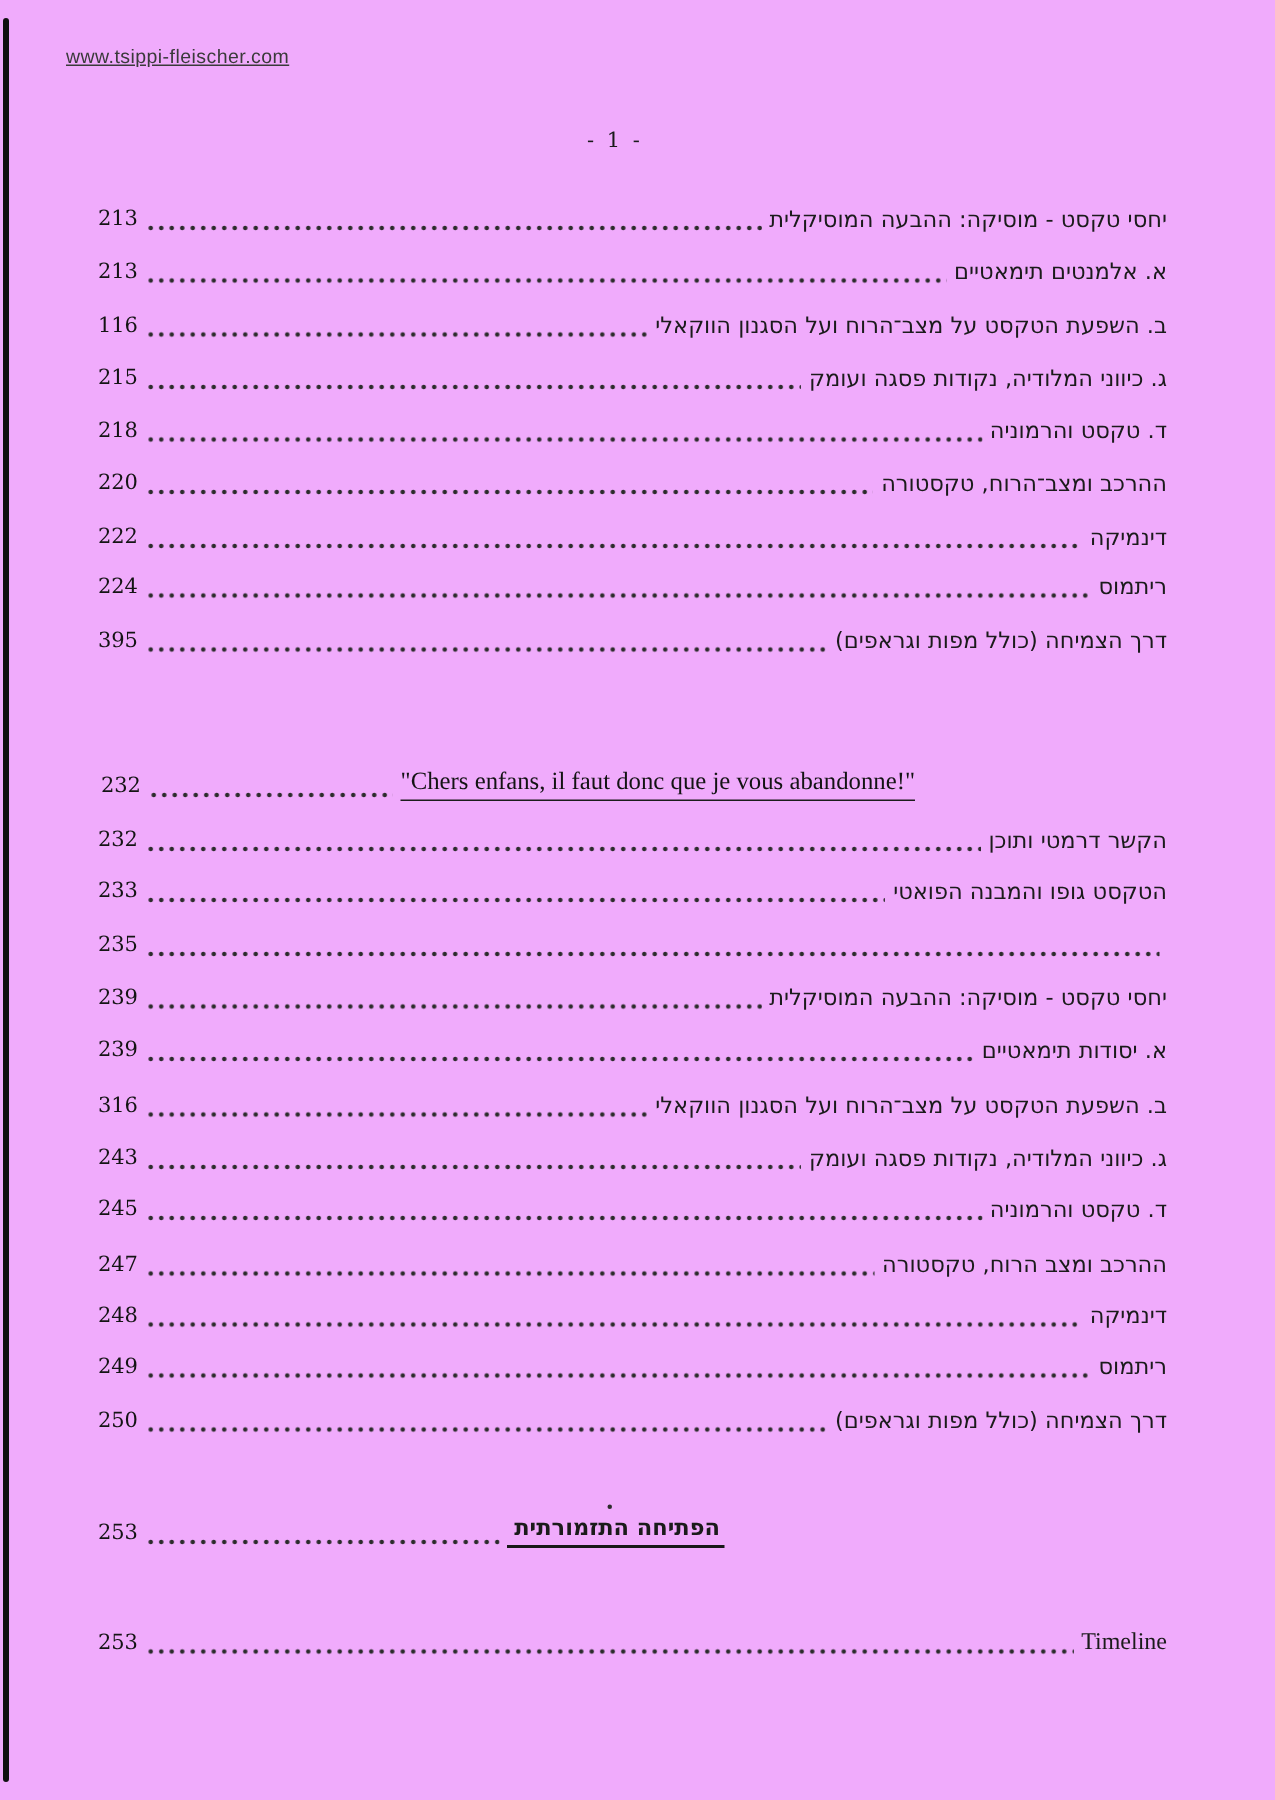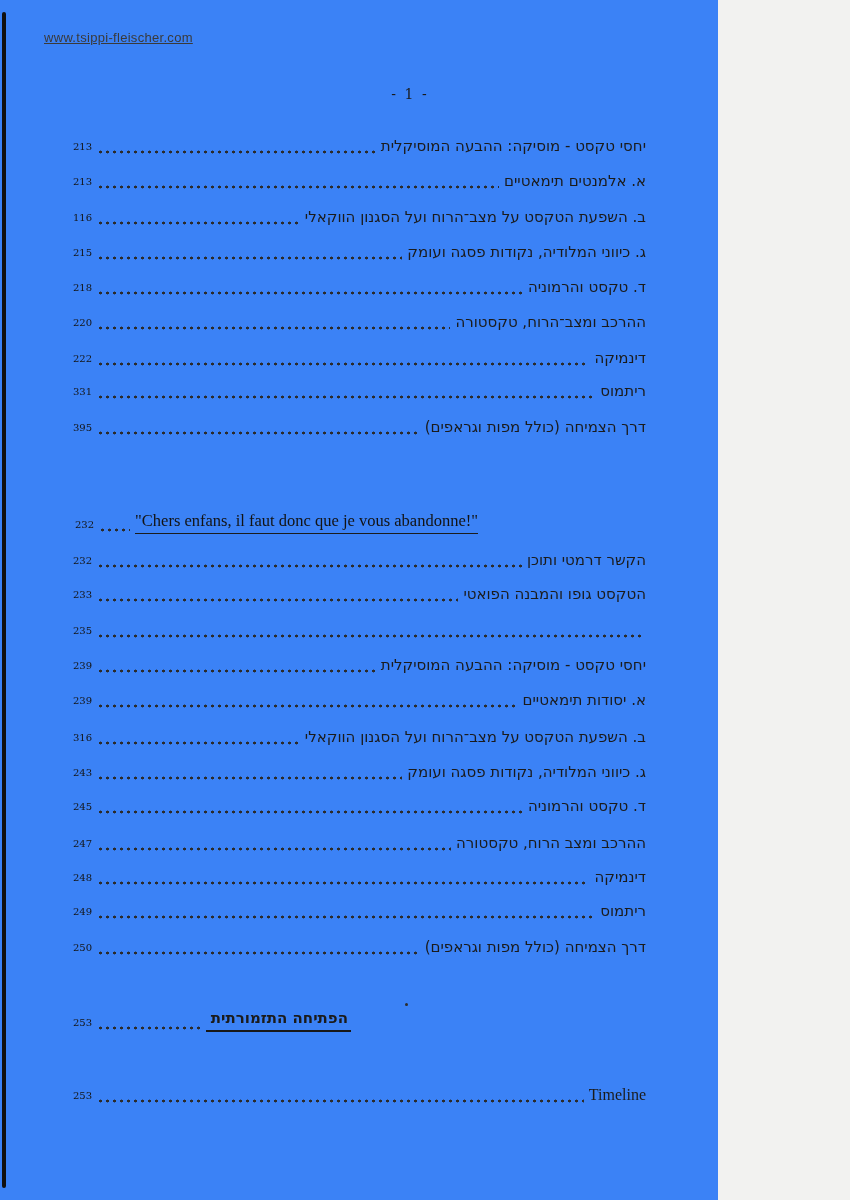--- a/index.html
+++ b/index.html
@@ -4,22 +4,22 @@
 <style>
   html,body{margin:0;padding:0;}
   body{
     width:850px;height:1200px;
     background:#f2f2f0;
     font-family:"DejaVu Sans",sans-serif;
     overflow:hidden;
   }
   .page{
     position:relative;
-    width:718px;height:1200px;
-    background:#3b82f6;
+    width:850px;height:1200px;
+    background:#f0abfc;
     color:#1c1c1c;
   }
   
   .scan-line{
     position:absolute;left:2px;top:12px;width:4px;height:1176px;
     background:#101010;border-radius:2px;
   }
   .ink-speck{
     position:absolute;left:405px;top:1003px;width:3px;height:3px;
     border-radius:50%;background:#2c2c2c;
@@ -50,21 +50,21 @@
     font-family:"Liberation Serif","DejaVu Serif",serif;
     font-size:16px;
   }
   .dots{
     flex:1;height:8px;margin:0 5px;align-self:flex-end;
     background-image:radial-gradient(circle at 3.5px 4px,#2b2b2b 1.15px,transparent 1.8px);
     background-size:7px 8px;background-repeat:repeat-x;background-position:left bottom;
   }
   .num{
     font-family:"DejaVu Serif",serif;
-    font-size:10px;line-height:19px;color:#141414;
+    font-size:14px;line-height:19px;color:#141414;
     min-width:30px;white-space:nowrap;margin-top:17px;
   }
   
   .h1-hebrew{
     position:absolute;top:487px;right:337px;
     font-size:15px;line-height:20px;color:#161616;
     border-bottom:1.5px solid #1c1c1c;
     padding:0 5px 2px 5px;white-space:nowrap;
   }
   .row.french{top:511px;left:64px;right:240px;height:23px;}
@@ -123,21 +123,21 @@
     <span class="num">220</span>
   </div>
   <div class="row" style="top:348px">
     <span class="t">דינמיקה</span>
     <span class="dots"></span>
     <span class="num">222</span>
   </div>
   <div class="row" style="top:381px">
     <span class="t">ריתמוס</span>
     <span class="dots"></span>
-    <span class="num">331</span>
+    <span class="num">224</span>
   </div>
   <div class="row" style="top:417px">
     <span class="t">דרך הצמיחה (כולל מפות וגראפים)</span>
     <span class="dots"></span>
     <span class="num">395</span>
   </div>
 
   <div class="row french">
     <span class="quote">"Chers enfans, il faut donc que je vous abandonne!"</span>
     <span class="dots"></span>

